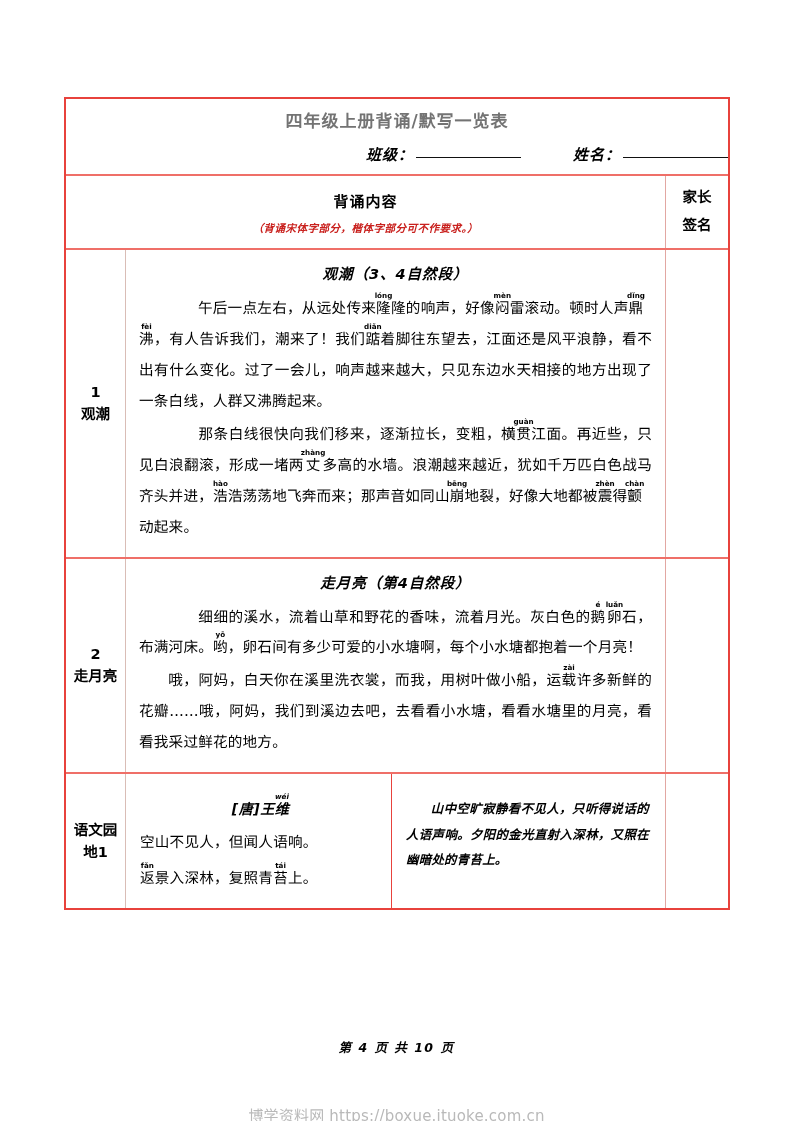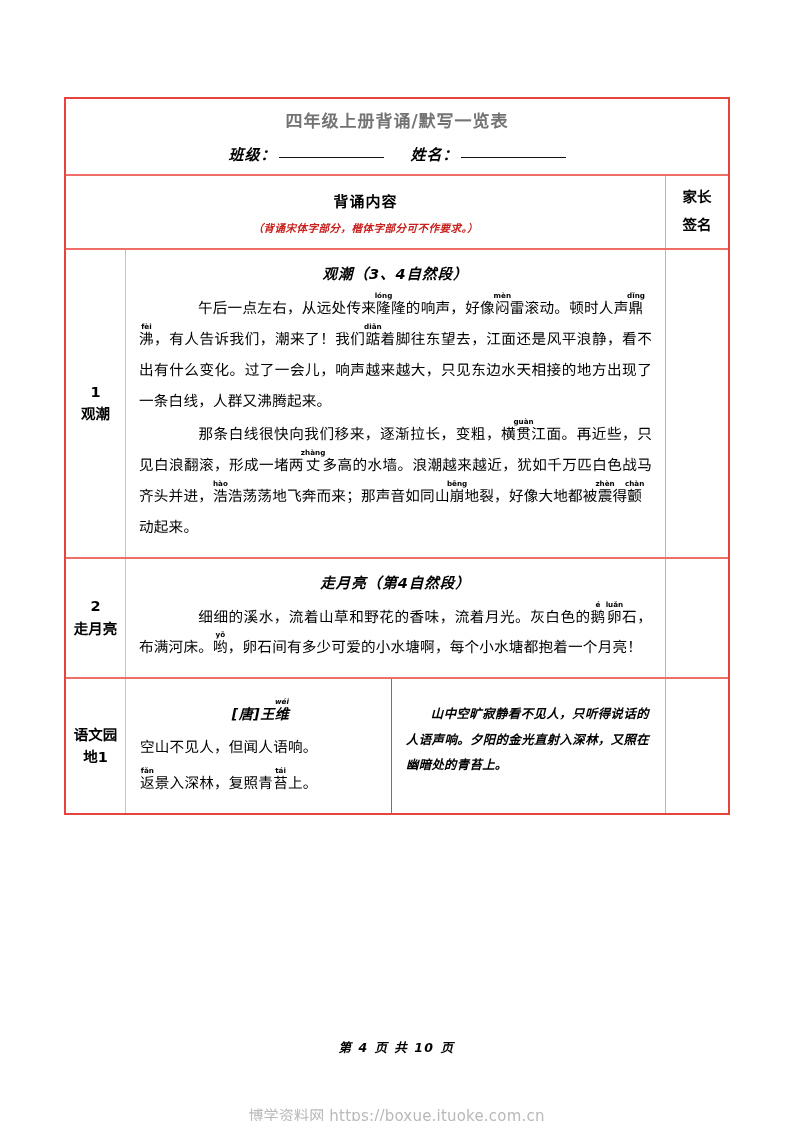--- a/index.html
+++ b/index.html
@@ -43,22 +43,22 @@
     text-align: center;
     color: #737373;
     font-weight: bold;
     font-size: 17px;
     letter-spacing: 1px;
     font-family: "DejaVu Sans", "Liberation Sans", sans-serif;
     margin-bottom: 11px;
   }
   .idline {
     display: flex;
-    justify-content: center;
-    gap: 27px;
+    justify-content: flex-end;
+    gap: 52px;
     font-size: 15px;
     font-weight: bold;
     font-style: italic;
     letter-spacing: 1px;
   }
   .idfield { white-space: nowrap; }
   .blank-rule {
     display: inline-block;
     width: 105px;
     border-bottom: 1.6px solid #111;
@@ -297,20 +297,21 @@
     <div class="row">
       <div class="cell-order">
         <div>
           <div>2</div>
           <div>走月亮</div>
         </div>
       </div>
       <div class="cell-body">
         <div class="passage-title">走月亮（第4自然段）</div>
         <div class="para">　　细细的溪水，流着山草和野花的香味，流着月光。灰白色的<ruby>鹅<rt>é</rt></ruby><ruby>卵<rt>luǎn</rt></ruby>石，布满河床。<ruby>哟<rt>yō</rt></ruby>，卵石间有多少可爱的小水塘啊，每个小水塘都抱着一个月亮！</div>
+        <div class="para">哦，阿妈，白天你在溪里洗衣裳，而我，用树叶做小船，运<ruby>载<rt>zài</rt></ruby>许多新鲜的花瓣……哦，阿妈，我们到溪边去吧，去看看小水塘，看看水塘里的月亮，看看我采过鲜花的地方。</div>
       </div>
       <div class="cell-sign"></div>
     </div>
 
     <div class="row last">
       <div class="cell-order">
         <div>
           <div>语文园地1</div>
         </div>
       </div>

